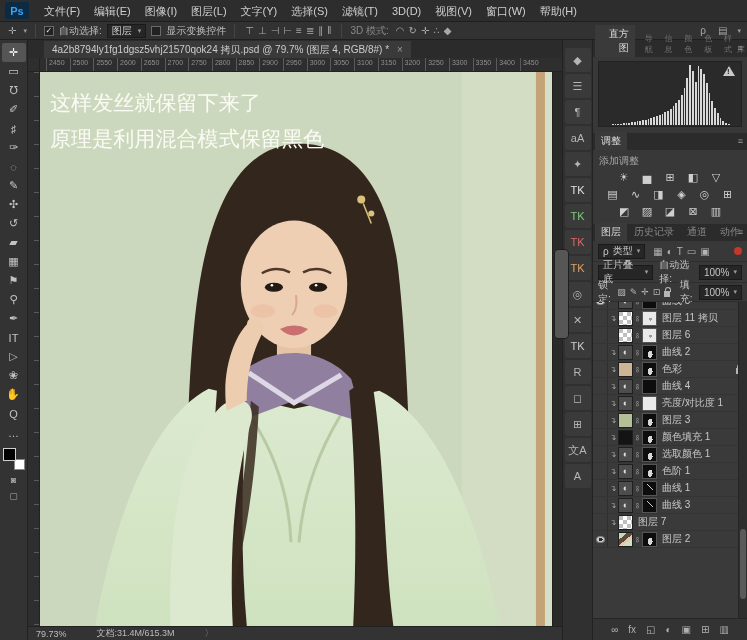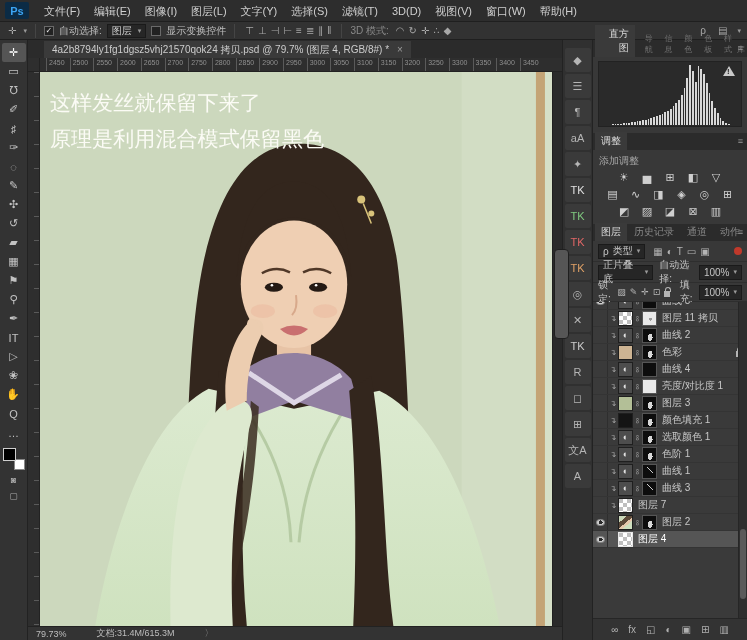--- a/index.html
+++ b/index.html
@@ -454,20 +454,28 @@
           <div class="layer-row">
             <div class="eye-cell"></div>
             <div class="clip-cell">↴</div>
             <div class="thumb t-checker"></div>
             <div class="link-cell">∞</div>
             <div class="mask m-whitedot"></div>
             <span class="layer-name">图层 11 拷贝</span>
           </div>
           <div class="layer-row">
             <div class="eye-cell"></div>
+            <div class="clip-cell"></div>
+            <div class="thumb t-checker"></div>
+            <div class="link-cell">∞</div>
+            <div class="mask m-whitedot"></div>
+            <span class="layer-name">图层 6</span>
+          </div>
+          <div class="layer-row">
+            <div class="eye-cell"></div>
             <div class="clip-cell">↴</div>
             <div class="thumb t-adj">◐</div>
             <div class="link-cell">∞</div>
             <div class="mask m-blackfig"></div>
             <span class="layer-name">曲线 2</span>
           </div>
           <div class="layer-row">
             <div class="eye-cell"></div>
             <div class="clip-cell">↴</div>
             <div class="thumb" style="background: rgb(205, 180, 147);"></div>
@@ -548,28 +556,20 @@
           </div>
           <div class="layer-row">
             <div class="eye-cell">
               <span class="eye"></span>
             </div>
             <div class="clip-cell"></div>
             <div class="thumb t-photo"></div>
             <div class="link-cell">∞</div>
             <div class="mask m-blackfig"></div>
             <span class="layer-name">图层 2</span>
-          </div>
-          <div class="layer-row sel">
-            <div class="eye-cell">
-              <span class="eye"></span>
-            </div>
-            <div class="clip-cell"></div>
-            <div class="thumb t-checker sel-outline"></div>
-            <span class="layer-name">图层 4</span>
           </div>
           <div id="list-scroll">
             <div class="thumb2"></div>
           </div>
       </div>
       <div id="layers-bottom">
           <span style="display: inline-block; transform: rotate(0deg);">∞</span>
           <span>fx</span>
           <span>◱</span>
           <span>◐</span>

